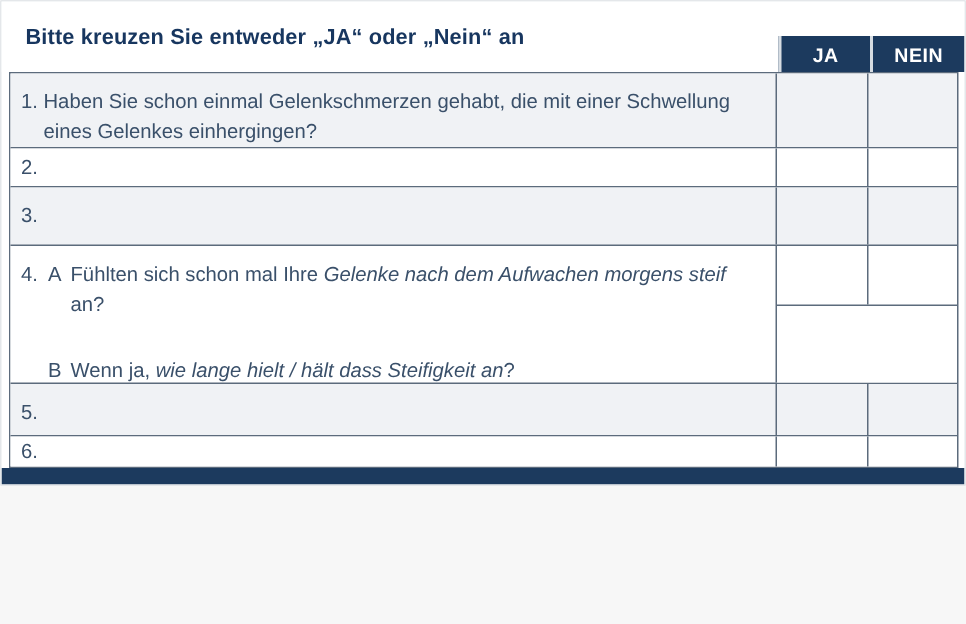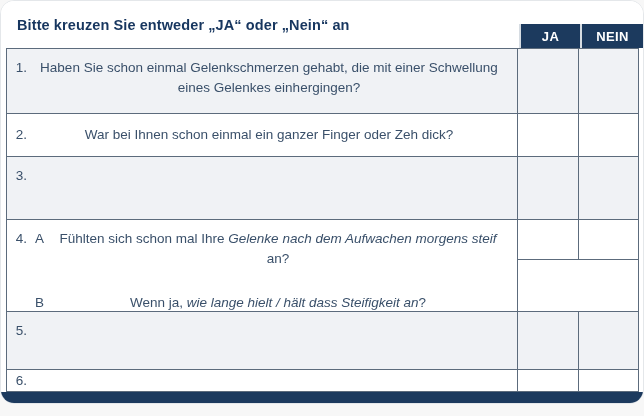--- a/index.html
+++ b/index.html
@@ -5,24 +5,23 @@
   :root{
     --navy:#1c3a5e;
     --border:#5c6b7c;
     --row-alt:#f0f2f5;
     --title-text:#17365f;
     --question-text:#3a506a;
     --header-sep:#d6dce2;
   }
   html,body{margin:0;padding:0;background:#f7f7f7;font-family:"Liberation Sans",sans-serif;}
   .card{
-    position:relative;width:644px;height:404px;background:#ffffff;
-    border-radius:14px;overflow:hidden;box-sizing:border-box;
+    position:relative;width:644px;height:324px;background:#ffffff;
+    border-radius:1px;overflow:hidden;box-sizing:border-box;
     border:1px solid #e4e7ea;
-    text-align:center;
   }
   
   .header{position:absolute;top:0;left:0;right:0;height:47px;display:flex;background:#ffffff;}
   .header-title{
     flex:1;display:flex;align-items:center;padding-left:16px;
     font-size:14.5px;font-weight:bold;color:var(--title-text);letter-spacing:.1px;
   }
   .col-head{
     flex:none;background:var(--navy);color:#ffffff;font-weight:bold;font-size:13px;
     display:flex;align-items:center;justify-content:center;letter-spacing:.4px;
@@ -79,21 +78,20 @@
         <div class="q-cell">
           <span class="num">1.</span>
           <div class="q-text"><span>Haben Sie schon einmal Gelenkschmerzen gehabt, die mit einer Schwellung eines Gelenkes einhergingen?</span></div>
         </div>
         <div class="ja-cell"></div>
         <div class="nein-cell"></div>
       </div>
       <div class="row" style="height: 43px;">
         <div class="q-cell vcenter">
           <span class="num">2.</span>
-          <div class="q-text"><span>War bei Ihnen schon einmal ein ganzer Finger oder Zeh dick?</span></div>
         </div>
         <div class="ja-cell"></div>
         <div class="nein-cell"></div>
       </div>
       <div class="row shaded" style="height: 63px;">
         <div class="q-cell">
           <span class="num">3.</span>
         </div>
         <div class="ja-cell"></div>
         <div class="nein-cell"></div>

